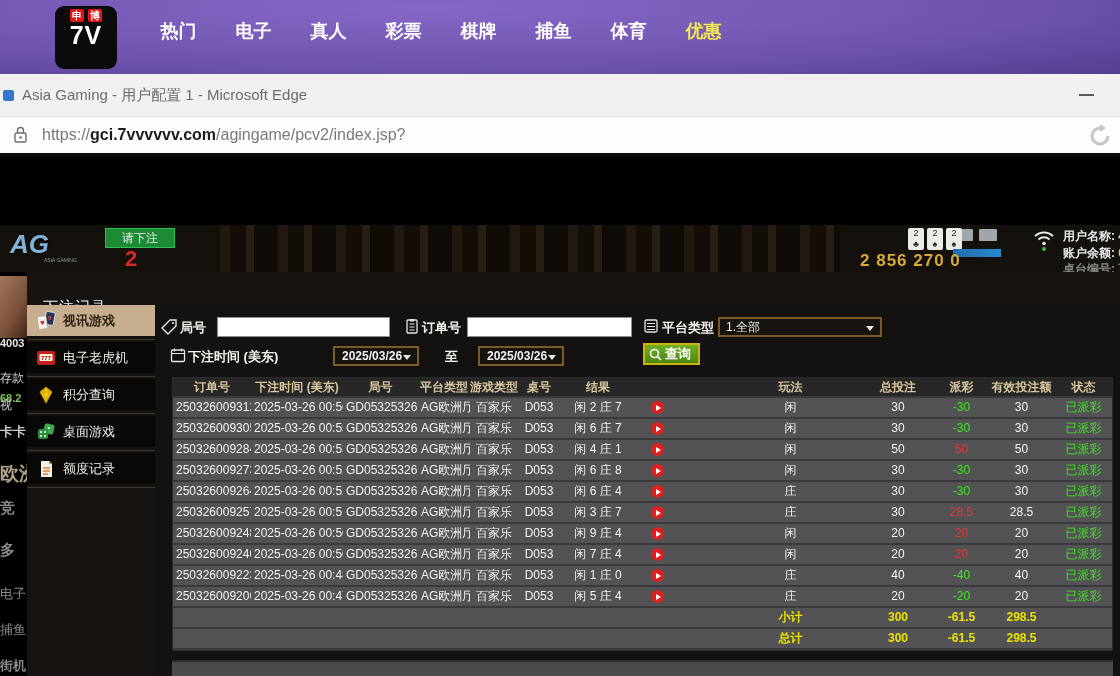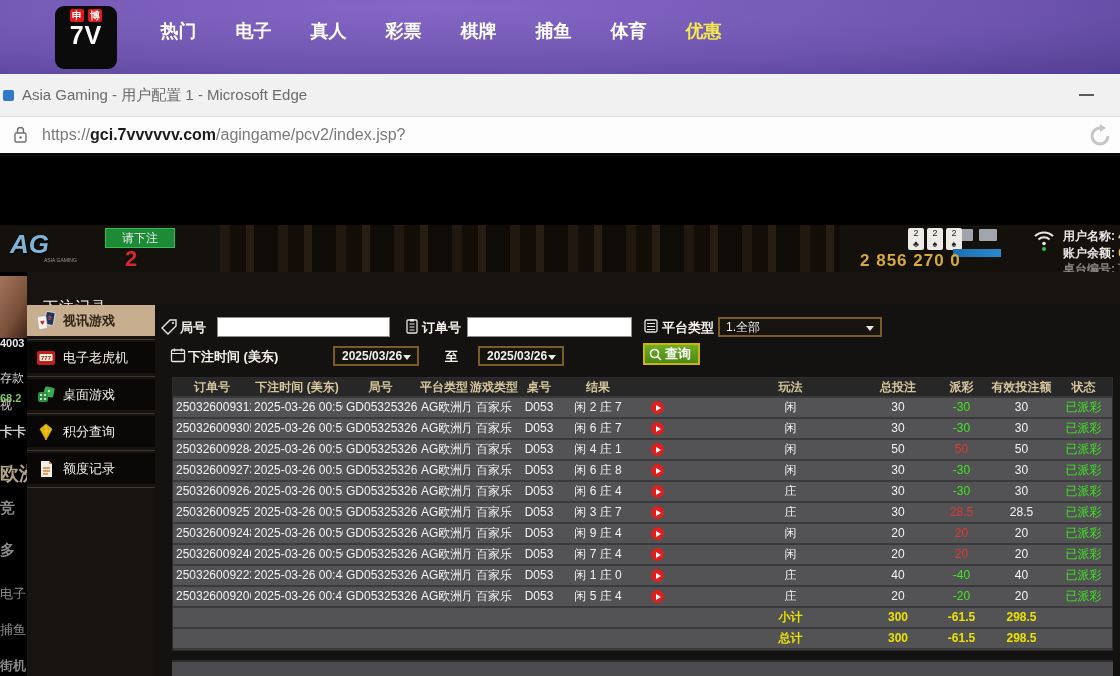--- a/index.html
+++ b/index.html
@@ -225,39 +225,39 @@
               <rect x="1" y="3" width="18" height="14" rx="2" fill="#c21f1f"></rect>
               <rect x="3.5" y="6" width="13" height="7" rx="1" fill="#fff2d8"></rect>
               <text x="10" y="11.8" font-size="6" fill="#b01010" text-anchor="middle" font-weight="bold">777</text>
             </svg>
           </span>
           <span>电子老虎机</span>
         </div>
         <div class="side-item">
           <span class="side-icon">
             <svg viewBox="0 0 20 20">
+              <polygon points="10,2 16,7 10,18 4,7" fill="#f2c518" stroke="#c79a00" stroke-width="0.8"></polygon>
+              <path d="M4 7 h12 M10 2 L7 7 l3 11 3-11 z" fill="none" stroke="#c79a00" stroke-width="0.7"></path>
+            </svg>
+          </span>
+          <span>积分查询</span>
+        </div>
+        <div class="side-item">
+          <span class="side-icon">
+            <svg viewBox="0 0 20 20">
               <rect x="8" y="2" width="10" height="10" rx="2" fill="#3aa94c" transform="rotate(12 13 7)"></rect>
               <rect x="2" y="7" width="10" height="10" rx="2" fill="#2d8e3f"></rect>
               <circle cx="5" cy="10" r="1" fill="#fff"></circle>
               <circle cx="9" cy="10" r="1" fill="#fff"></circle>
               <circle cx="5" cy="14" r="1" fill="#fff"></circle>
               <circle cx="9" cy="14" r="1" fill="#fff"></circle>
               <circle cx="13" cy="6" r="1" fill="#fff"></circle>
             </svg>
           </span>
           <span>桌面游戏</span>
-        </div>
-        <div class="side-item">
-          <span class="side-icon">
-            <svg viewBox="0 0 20 20">
-              <polygon points="10,2 16,7 10,18 4,7" fill="#f2c518" stroke="#c79a00" stroke-width="0.8"></polygon>
-              <path d="M4 7 h12 M10 2 L7 7 l3 11 3-11 z" fill="none" stroke="#c79a00" stroke-width="0.7"></path>
-            </svg>
-          </span>
-          <span>积分查询</span>
         </div>
         <div class="side-item">
           <span class="side-icon">
             <svg viewBox="0 0 20 20">
               <path d="M5 2 h8 l3 3 v13 h-11 z" fill="#f3efe6"></path>
               <path d="M13 2 v3 h3 z" fill="#e08030"></path>
               <path d="M7 9 h7 M7 12 h7 M7 15 h5" stroke="#e08030" stroke-width="1.4"></path>
             </svg>
           </span>
           <span>额度记录</span>

